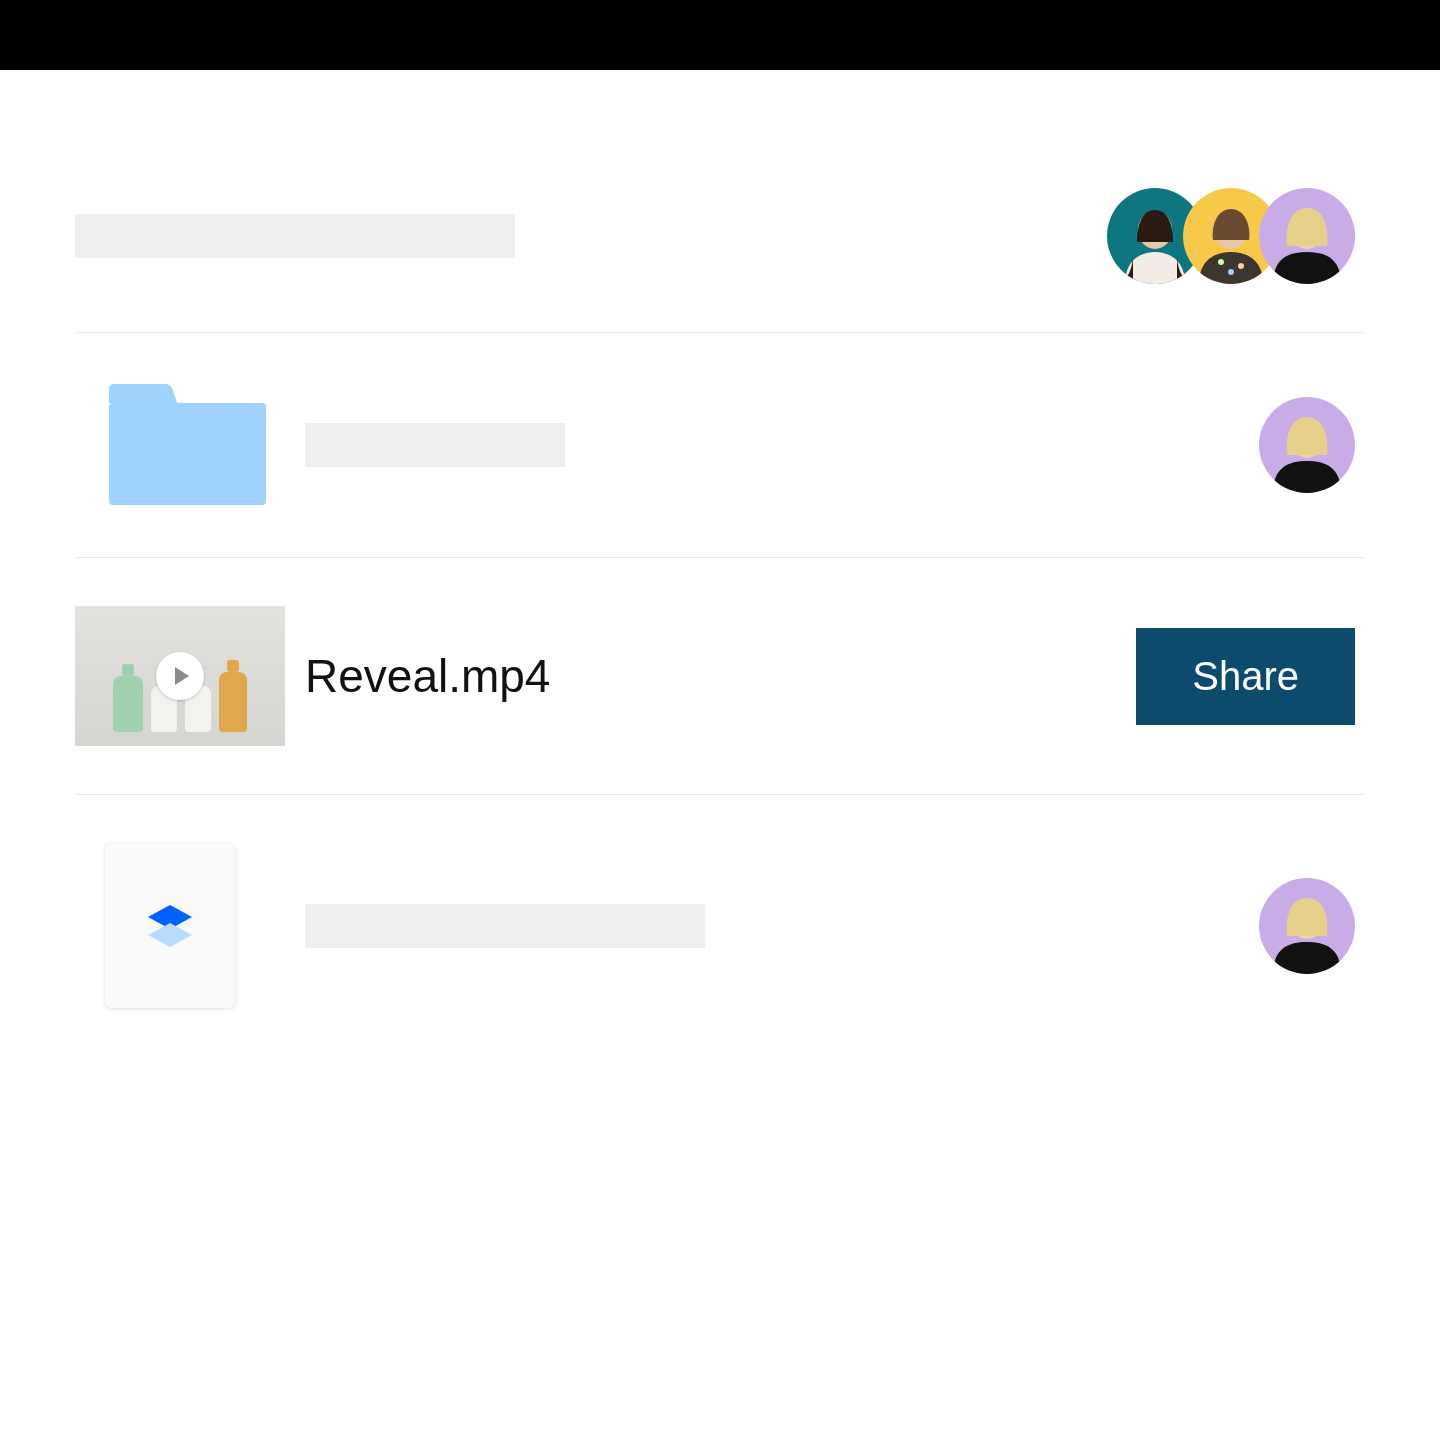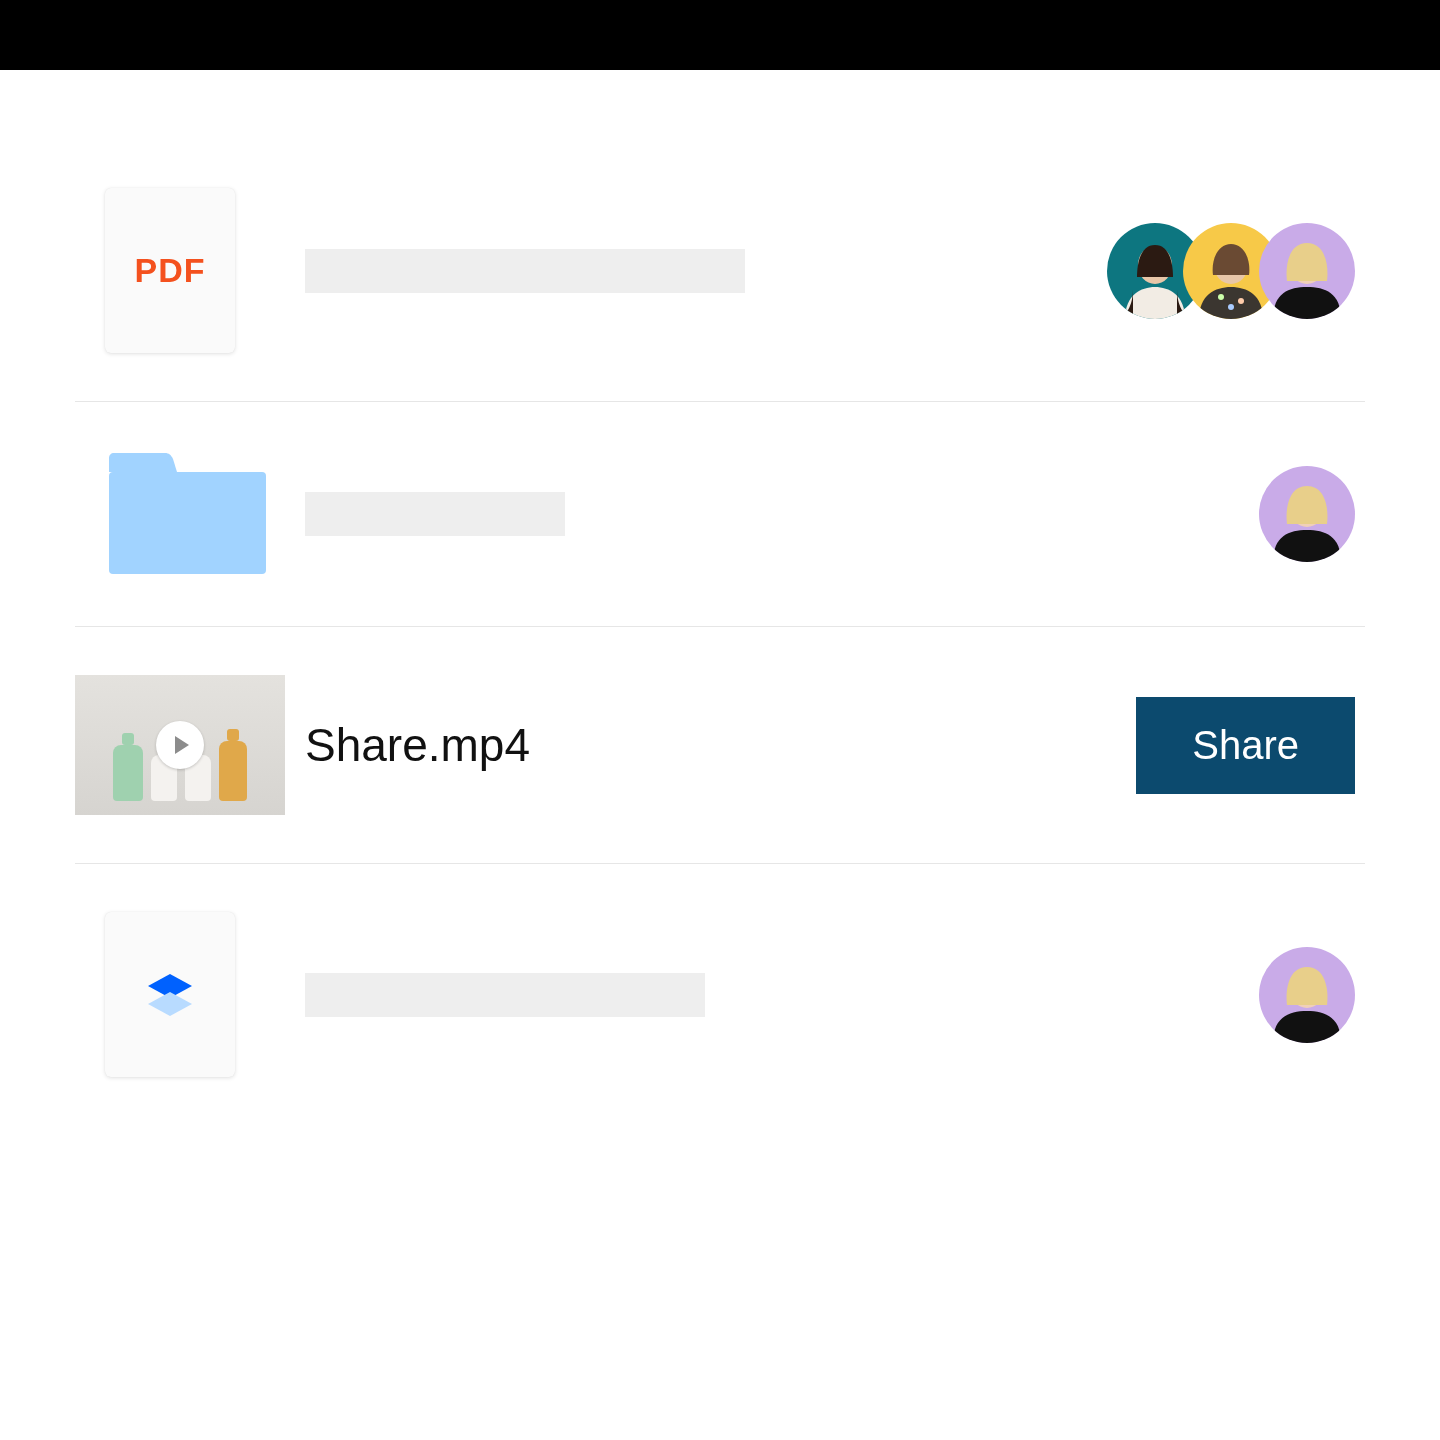--- a/index.html
+++ b/index.html
@@ -164,25 +164,20 @@
   }
 </style>
 </head>
 <body>
 
 <div class="top-bar"></div>
 
 <div class="content">
 
   <div class="row">
-    <div class="icon-cell">
-      <div class="pdf-card">
-        <span class="pdf-label">PDF</span>
-      </div>
-    </div>
     <div class="name-cell">
       <div class="placeholder-bar ph-long"></div>
     </div>
     <div class="right-cell">
       <div class="avatars">
         <div class="avatar teal">
           <svg width="80" height="78" viewBox="0 0 80 78">
               <ellipse cx="40" cy="24" rx="17" ry="19" fill="#e8c6a8"></ellipse>
               <path d="M40 4 C24 4 22 26 22 36 L58 36 C58 26 56 4 40 4 Z" fill="#2b1a12"></path>
               <path d="M10 78 C10 54 26 46 40 46 C54 46 70 54 70 78 Z" fill="#f2ece4"></path>
@@ -240,21 +235,21 @@
     <div class="icon-cell" style="padding-left:0">
       <div class="video-thumb">
         <div class="bottle green"></div>
         <div class="bottle white"></div>
         <div class="bottle white"></div>
         <div class="bottle orange"></div>
         <div class="play-badge"></div>
       </div>
     </div>
     <div class="name-cell">
-      <span class="file-name">Share.mp4</span>
+      <span class="file-name">Reveal.mp4</span>
     </div>
     <div class="right-cell">
       <button class="share-btn">Share</button>
     </div>
   </div>
 
   <div class="row">
     <div class="icon-cell">
       <div class="dbx-card">
         <svg width="56" height="50" viewBox="0 0 56 50">

